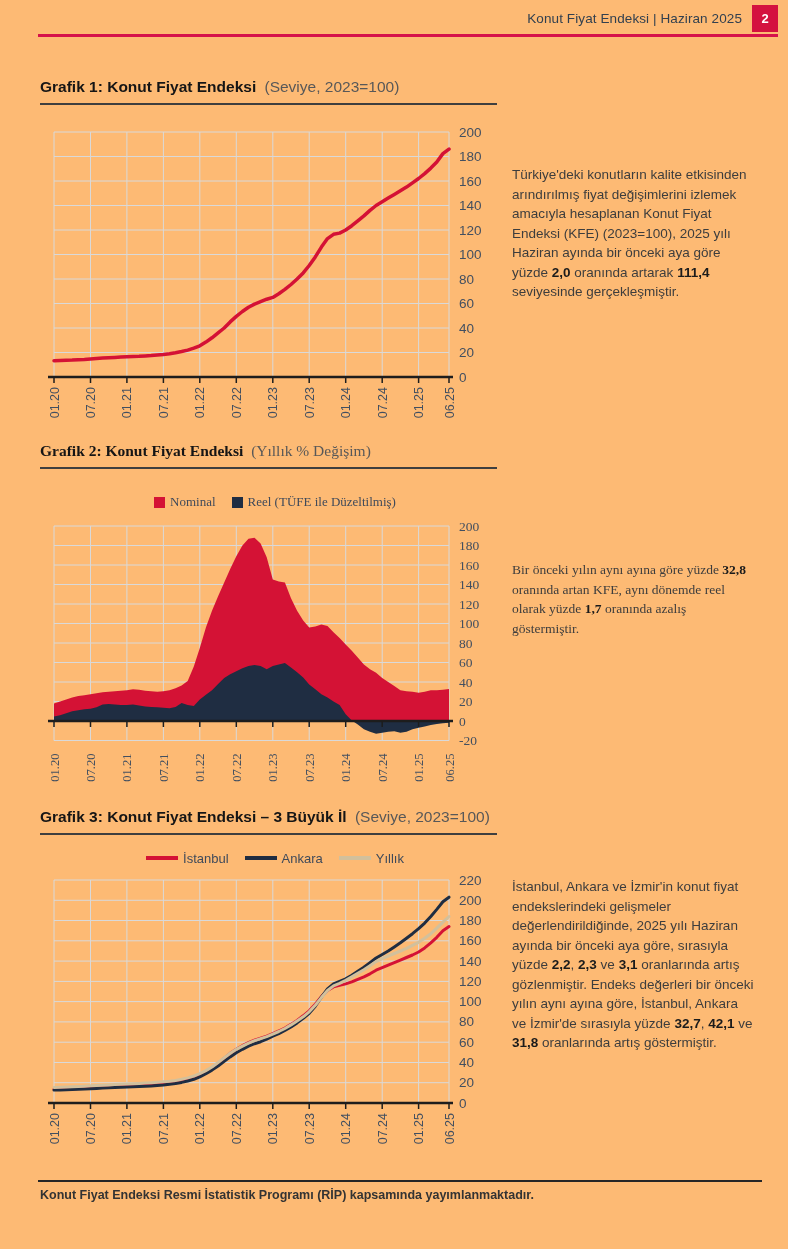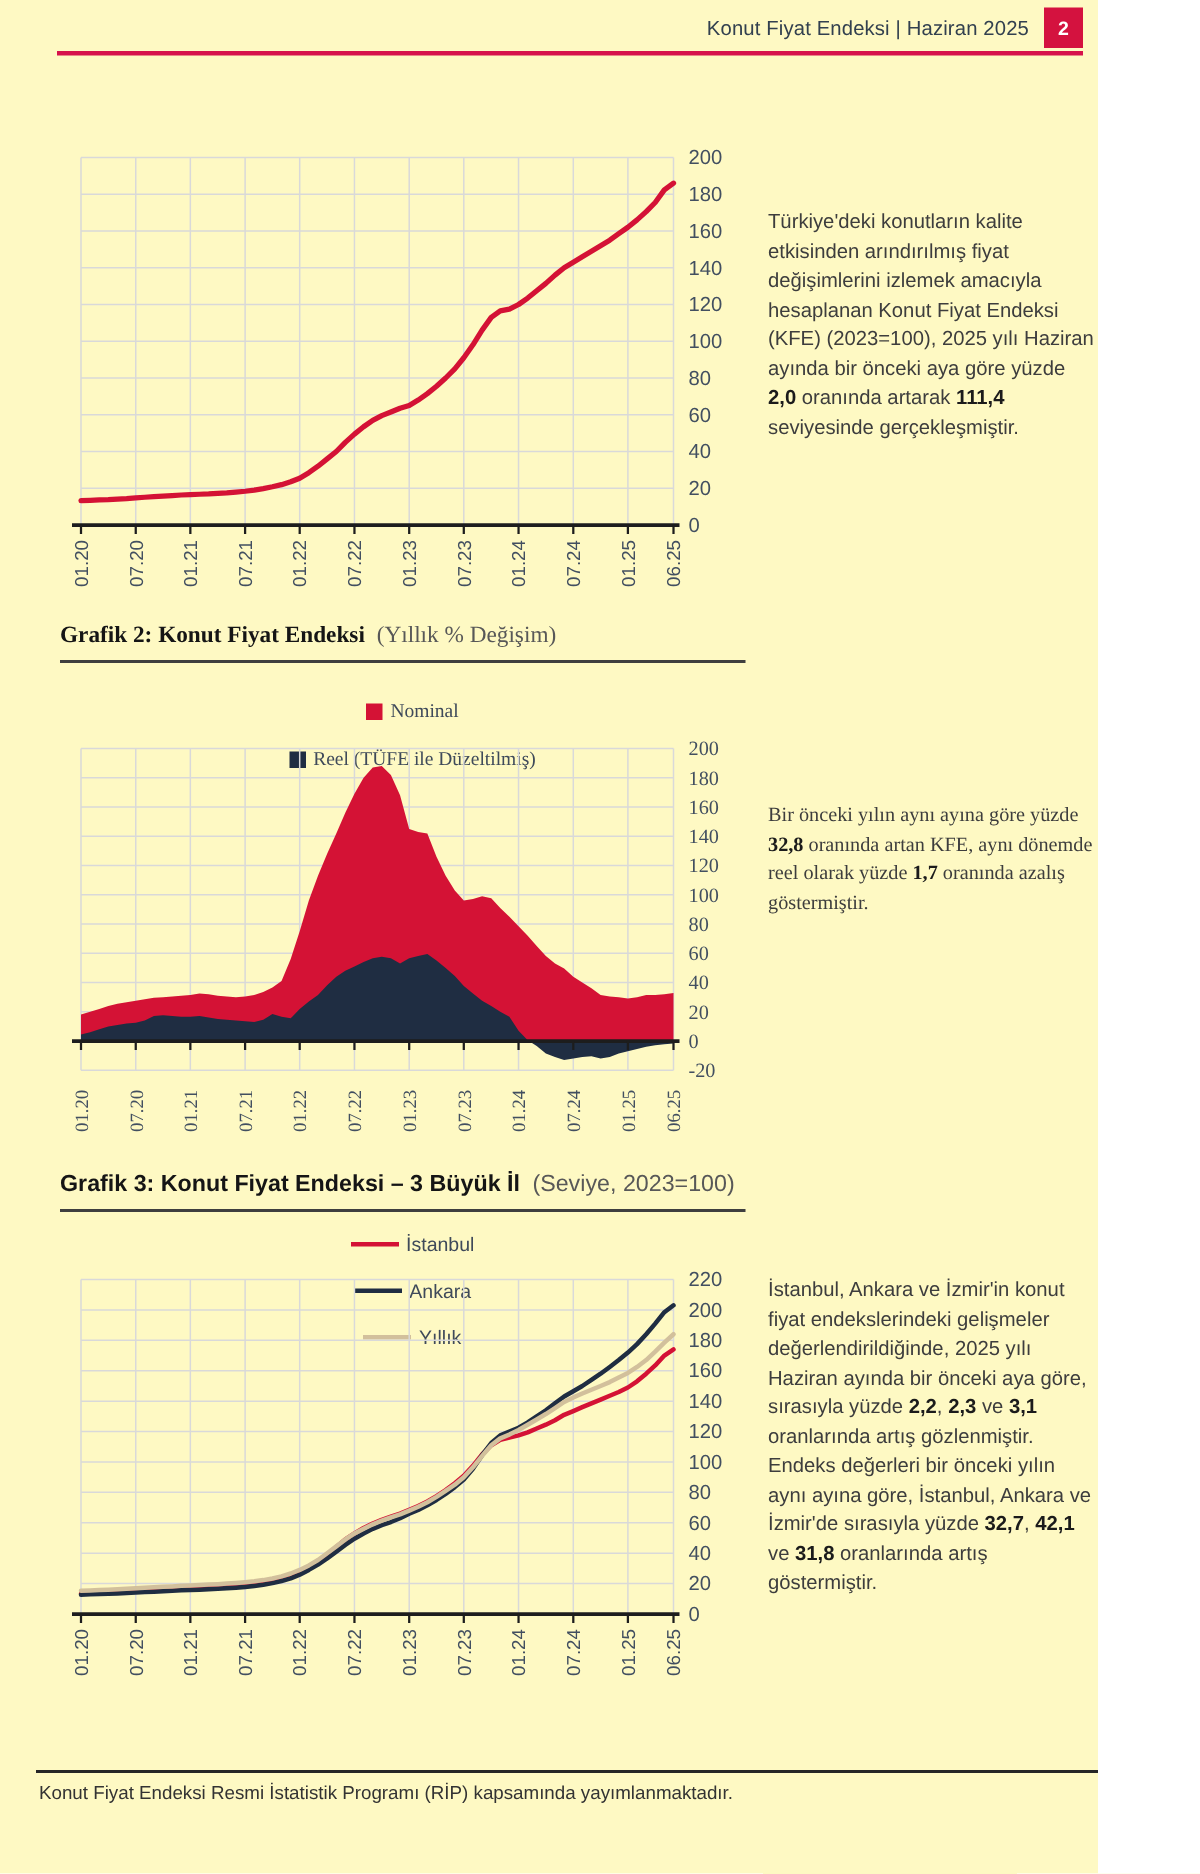--- a/index.html
+++ b/index.html
@@ -1,17 +1,17 @@
 <!DOCTYPE html>
 <html><head>
 <meta charset="utf-8">
 <style>
   html,body{margin:0;padding:0;background:#ffffff;}
   body{width:800px;height:1249px;position:relative;font-family:"Liberation Sans",sans-serif;-webkit-font-smoothing:antialiased;}
-  .page{position:relative;width:732px;height:1249px;overflow:hidden;background:#fef9c3;}
+  .page{position:relative;width:788px;height:1249px;overflow:hidden;background:#fdba74;}
 
   
   .hdr{position:absolute;top:5px;right:10px;display:flex;align-items:center;gap:10px;z-index:2;}
   .hdr-title{font-size:13.5px;color:#32404f;letter-spacing:.1px;}
   .page-box{width:26px;height:27px;background:#d4123f;color:#fff;font-size:13px;font-weight:bold;
             display:flex;align-items:center;justify-content:center;}
   .hdr-rule{position:absolute;top:34px;left:38px;right:10px;height:2.5px;background:#d6124b;}
 
   
   .block{margin-left:40px;}
@@ -23,52 +23,56 @@
   .g-bold{font-weight:bold;color:#151515;}
   .g-sub{color:#585858;margin-left:4px;}
   .row{display:flex;align-items:flex-start;}
   .chart-col{width:470px;flex:0 0 470px;}
   svg.g-svg{display:block;}
   #c1{margin-top:7px;}
   #c2{margin-top:3px;}
   #c3{margin-top:7px;}
 
   
-  .legend{display:flex;justify-content:flex-start;align-items:center;gap:16px;height:18px;
-          font-size:13px;color:#3f4a5a;flex-direction:column;}
+  .legend{display:flex;justify-content:center;align-items:center;gap:16px;height:18px;
+          font-size:13px;color:#3f4a5a;}
   .legend-2{margin-top:24px;}
   .legend-3{margin-top:14px;}
   .leg-item{display:flex;align-items:center;}
   .sw{display:inline-block;margin-right:5px;}
   .sw.sq{width:11px;height:11px;}
   .sw.ln{width:32px;height:3.5px;}
 
   
   .note{width:242px;margin-left:2px;font-size:13.5px;line-height:19.5px;color:#3d3d3d;}
   .note b{color:#1b1b1b;margin-top:40px;}
   .note-1{padding-top:60px;}
   .note-2{padding-top:91px;}
   .note-3{padding-top:42px;}
 
   
-  .ftr{position:absolute;top:1180px;left:24px;width:724px;border-top:2.5px solid #262626;}
+  .ftr{position:absolute;top:1180px;left:38px;width:724px;border-top:2.5px solid #262626;font-weight:bold;}
   .ftr p{margin:6px 0 0 2px;font-size:12.5px;color:#333;}
 </style>
 </head>
 <body>
 
 <div class="page">
 
   <div class="hdr">
     <span class="hdr-title">Konut Fiyat Endeksi | Haziran 2025</span>
     <span class="page-box">2</span>
   </div>
   <div class="hdr-rule"></div>
 
   <section class="block block-1">
+    <h2 class="g-title">
+      <span class="g-bold">Grafik 1: Konut Fiyat Endeksi</span>
+      <span class="g-sub">(Seviye, 2023=100)</span>
+    </h2>
     <div class="row">
       <div class="chart-col">
         <svg id="c1" class="g-svg" width="470" height="312">
             <line x1="14" x2="409" y1="240.5" y2="240.5" stroke="#d9d9d9" stroke-width="1"></line>
             <line x1="14" x2="409" y1="216.0" y2="216.0" stroke="#d9d9d9" stroke-width="1"></line>
             <line x1="14" x2="409" y1="191.5" y2="191.5" stroke="#d9d9d9" stroke-width="1"></line>
             <line x1="14" x2="409" y1="167.0" y2="167.0" stroke="#d9d9d9" stroke-width="1"></line>
             <line x1="14" x2="409" y1="142.5" y2="142.5" stroke="#d9d9d9" stroke-width="1"></line>
             <line x1="14" x2="409" y1="118.0" y2="118.0" stroke="#d9d9d9" stroke-width="1"></line>
             <line x1="14" x2="409" y1="93.5" y2="93.5" stroke="#d9d9d9" stroke-width="1"></line>

